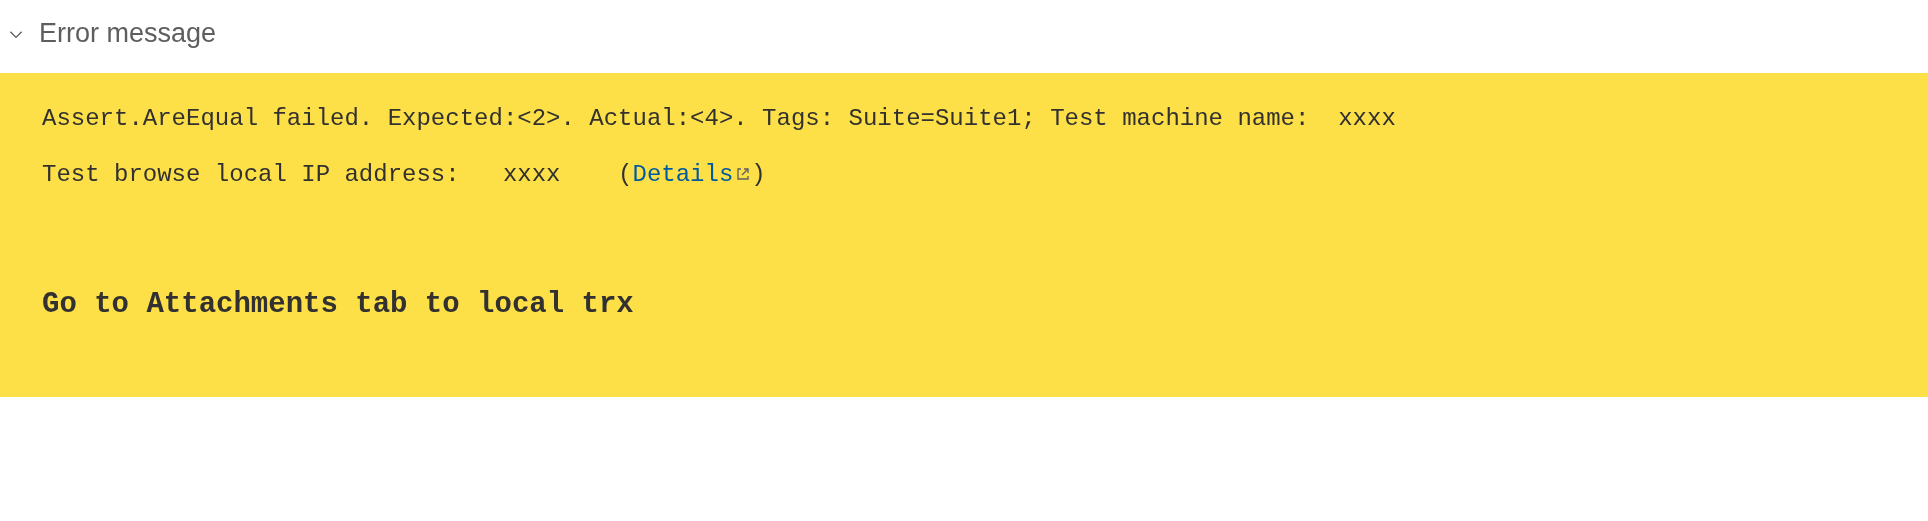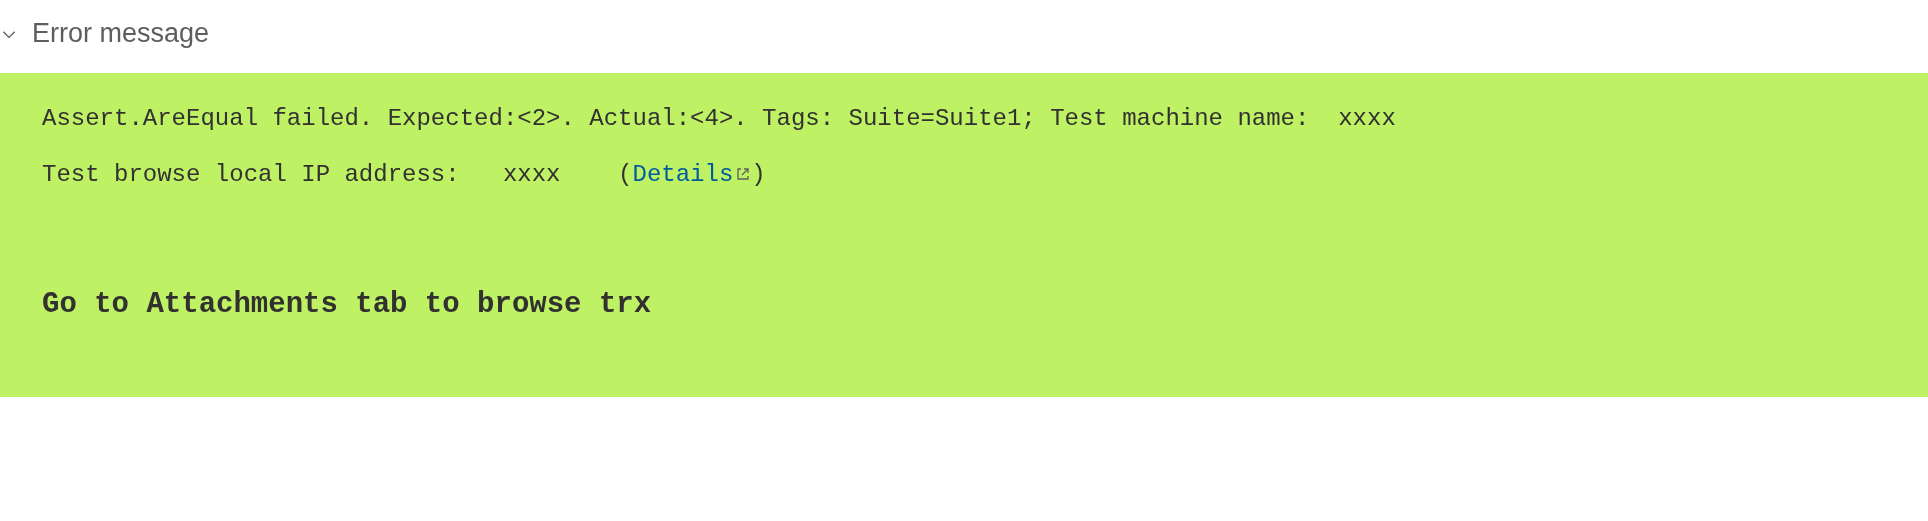--- a/index.html
+++ b/index.html
@@ -9,42 +9,42 @@
     }
     body {
       font-family: "Segoe UI", -apple-system, BlinkMacSystemFont, sans-serif;
       background: #ffffff;
       color: #323130;
       font-size: 21px;
     }
     .section-header {
       display: flex;
       align-items: center;
-      padding: 18px 10px 24px 0;
+      padding: 18px 10px 24px 7px;
       cursor: pointer;
       user-select: none;
     }
     .chevron {
       display: inline-flex;
       align-items: center;
       justify-content: center;
       margin-right: 14px;
       color: #605e5c;
     }
     .chevron svg {
       width: 18px;
       height: 18px;
     }
     .section-title {
       font-size: 27px;
       font-weight: 400;
       color: #605e5c;
     }
     .error-body {
-      background: #bef264;
+      background: #fde047;
       padding: 28px 40px 70px 42px;
       font-family: Consolas, "Courier New", monospace;
       font-size: 24px;
       line-height: 1.5;
       color: #323130;
       position: relative;
     }
     .error-line {
       white-space: pre;
       margin-bottom: 20px;
@@ -95,14 +95,14 @@
   <span class="section-title">Error message</span>
 </div>
 
 <div class="error-body">
   <div class="error-line">Assert.AreEqual failed. Expected:&lt;2&gt;. Actual:&lt;4&gt;. Tags: Suite=Suite1; Test machine name:  xxxx</div>
   <div class="error-line2"><span>Test browse local IP address:   xxxx    </span><span class="paren">(</span><a class="details-link"><span>Details</span><span class="external-icon"><svg viewBox="0 0 16 16" fill="none" stroke="#605e5c" stroke-width="1.3">
             <path d="M6 3 H3 V13 H13 V10"></path>
             <path d="M9 3 H13 V7"></path>
             <path d="M13 3 L7 9"></path>
           </svg></span></a><span class="paren">)</span></div>
-  <div class="bold-msg">Go to Attachments tab to browse trx</div>
+  <div class="bold-msg">Go to Attachments tab to local trx</div>
 </div>
 
 </body></html>

